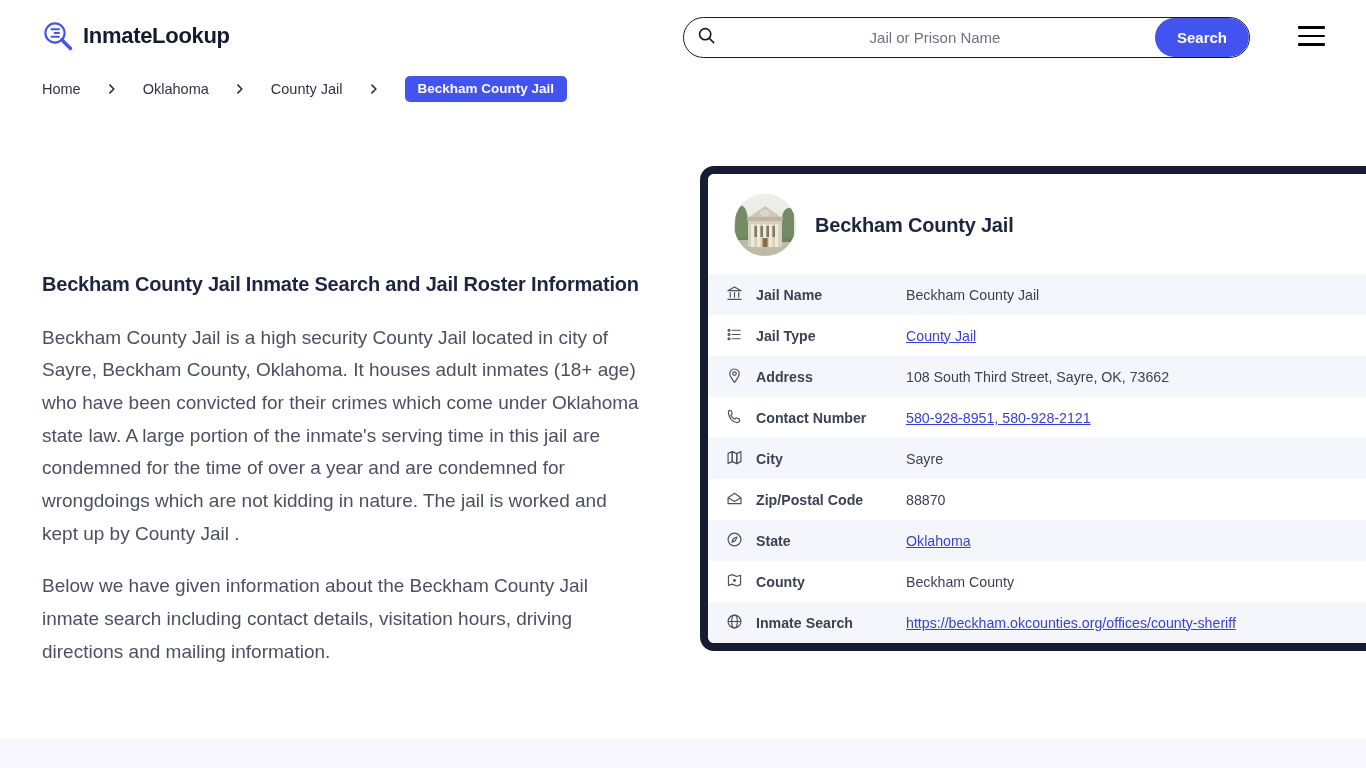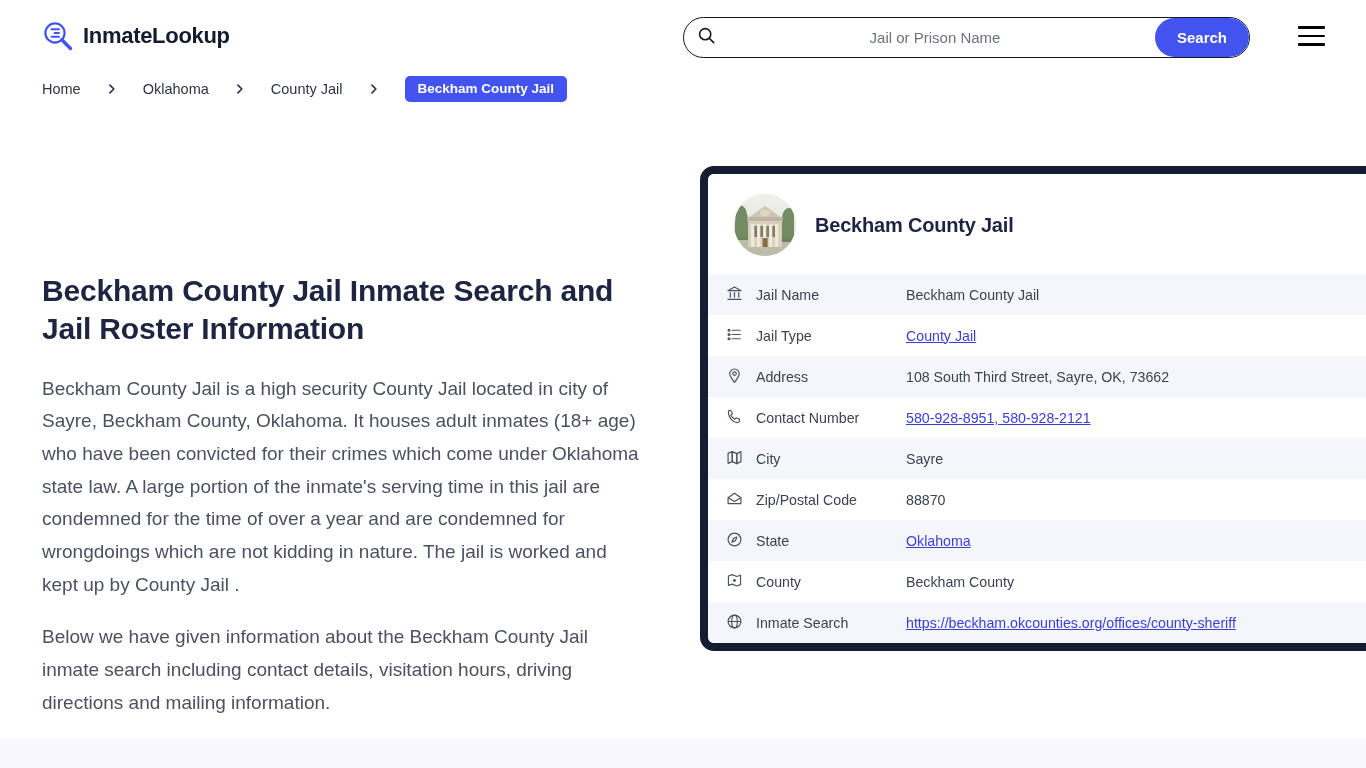--- a/index.html
+++ b/index.html
@@ -85,21 +85,21 @@
     font-weight: 700; font-size: 13.5px;
     padding: 5px 13px 6px; border-radius: 5px;
     white-space: nowrap;
   }
 
   
   .left-col {
     position: absolute; left: 42px; top: 272px; width: 600px;
   }
   .page-title {
-    font-size: 30px; font-weight: 700; color: #1e2541;
+    font-size: 20px; font-weight: 700; color: #1e2541;
     line-height: 1.28; letter-spacing: -0.2px;
     margin-bottom: 24px;
   }
   .para {
     font-size: 19px; color: #4b5160; line-height: 1.72;
     margin-bottom: 20px;
   }
 
   
   .card {
@@ -134,20 +134,21 @@
   }
   .row.odd { background: #f5f6fc; }
   .row.even { background: #ffffff; }
   .row-icon {
     width: 17px; height: 17px; flex: none;
     margin-right: 13px; color: #4b5160;
   }
   .row-label {
     color: #3b4252; width: 150px; flex: none;
     white-space: nowrap;
+    font-weight: bold;
   }
   .row-value { color: #3b4252; white-space: nowrap; }
   .row-value.link {
     color: #3b3fd4; text-decoration: underline;
     cursor: pointer;
   }
 
   
   .footer-band {
     position: absolute; left: 0; top: 738px;

